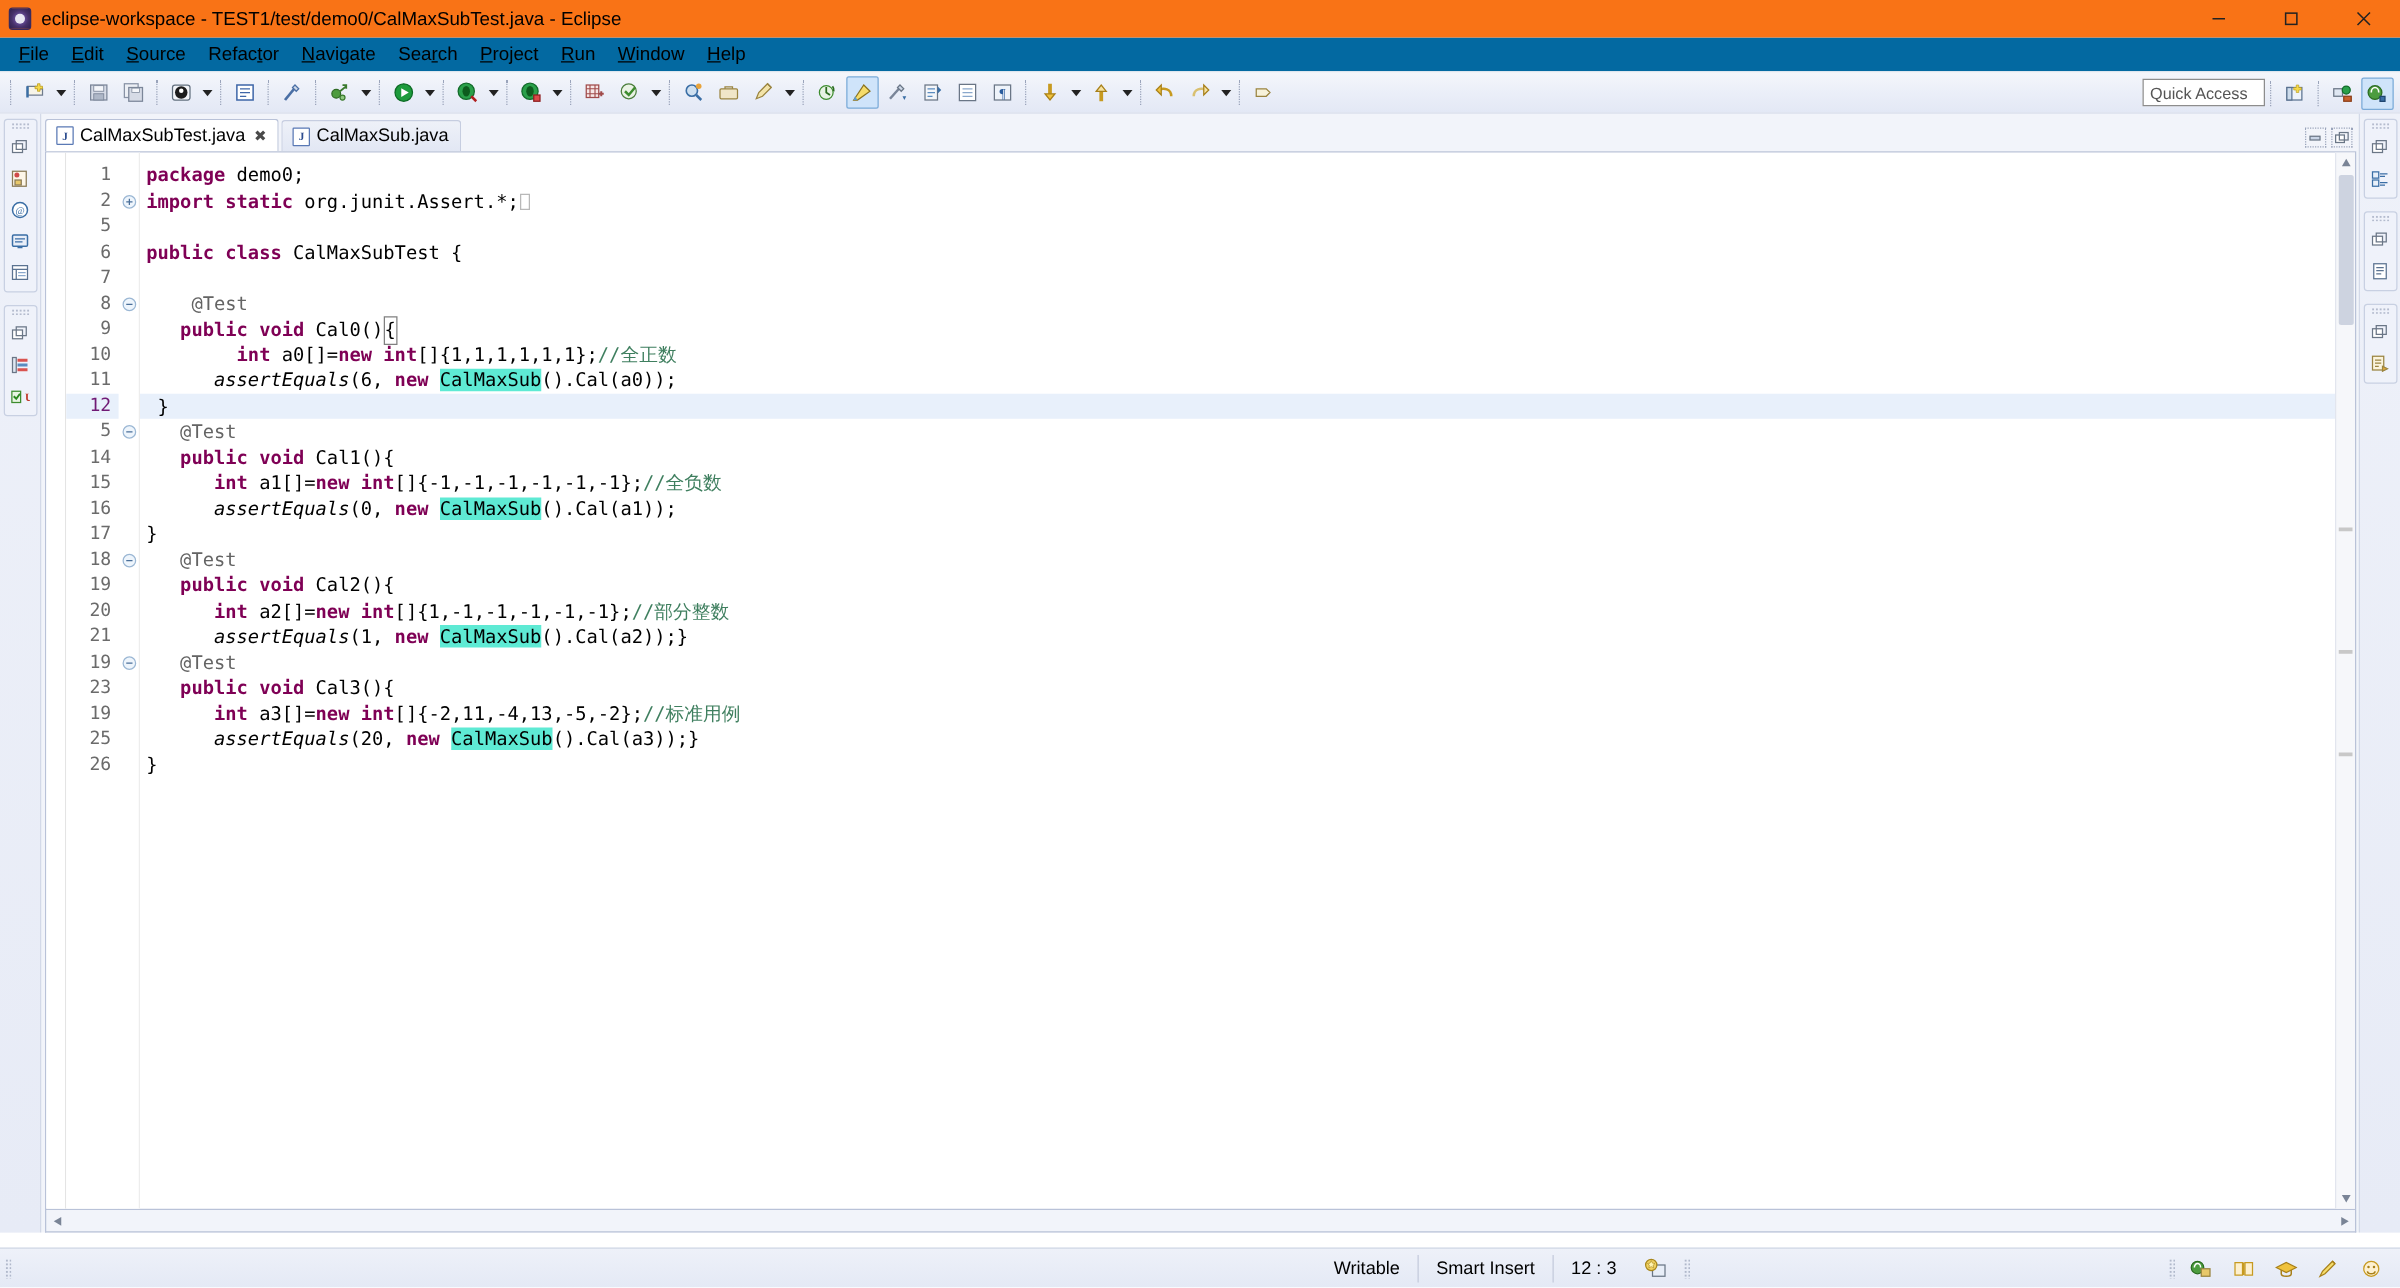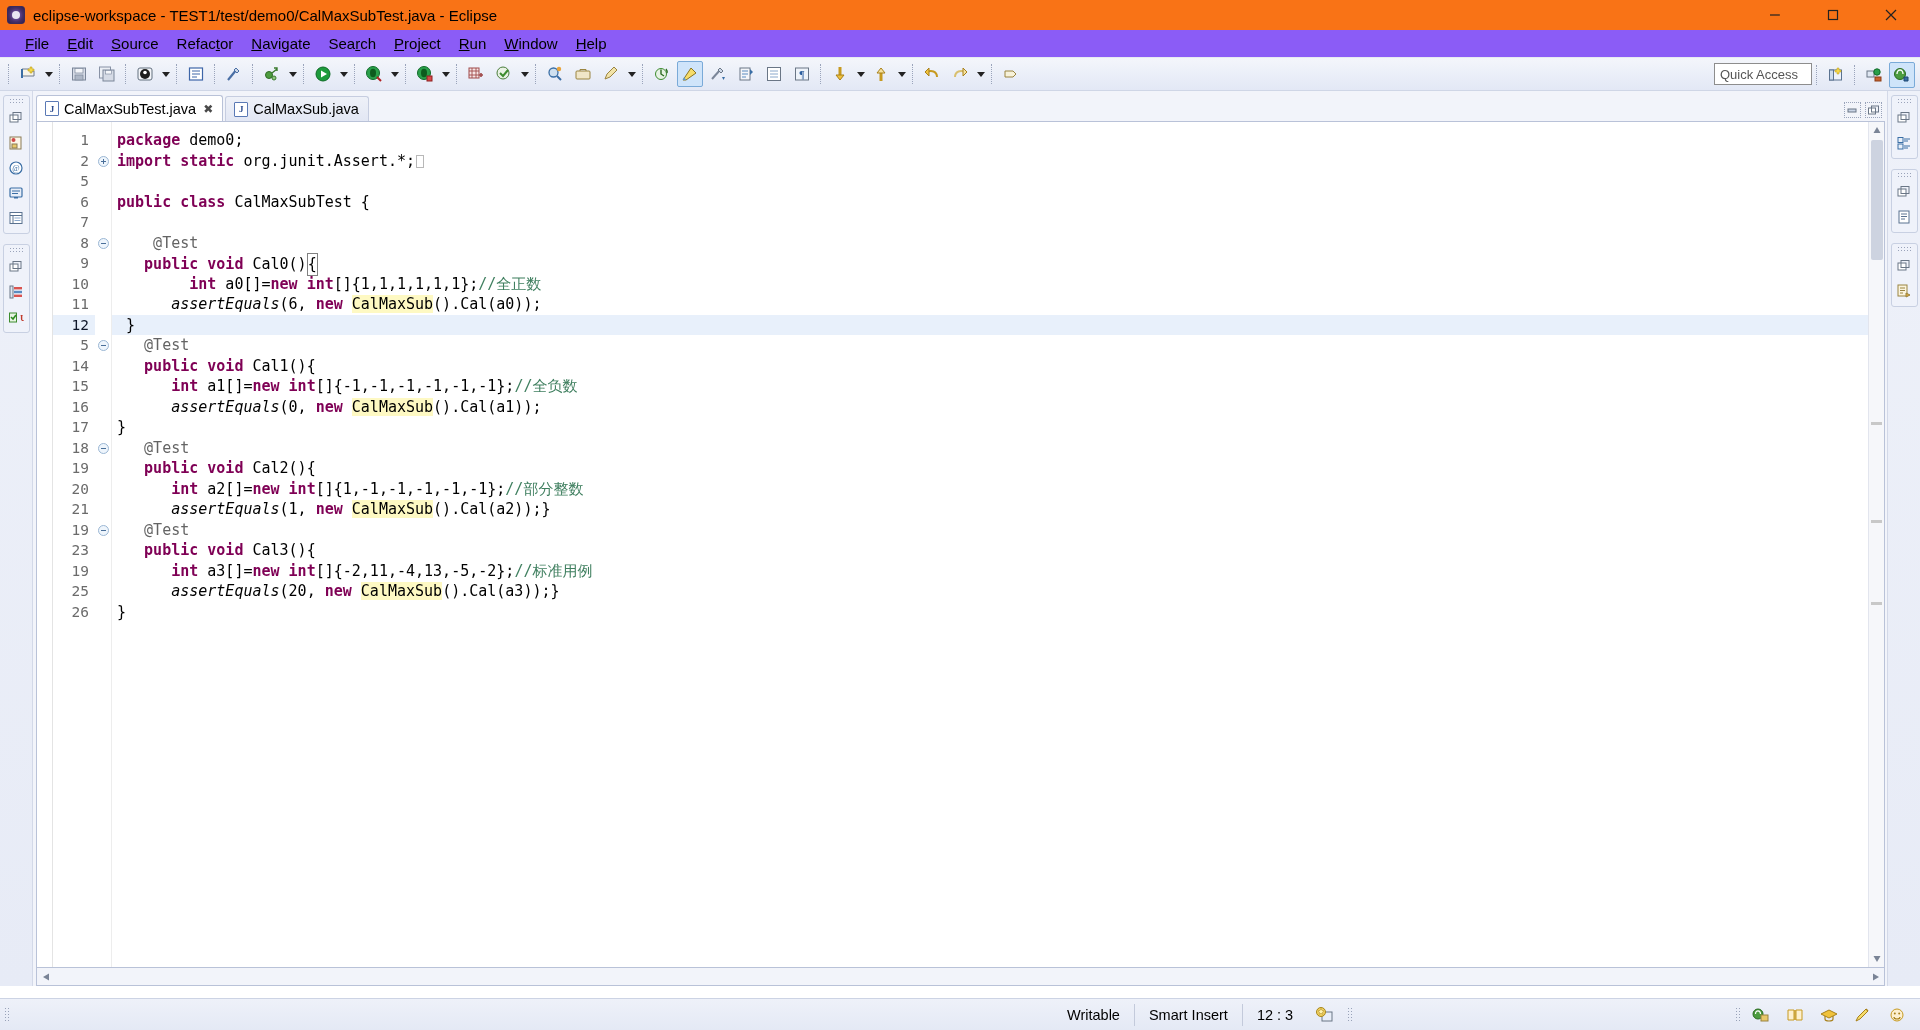--- a/index.html
+++ b/index.html
@@ -40,23 +40,23 @@
   .win-btn {
     width: 58px; height: 30px;
     display: flex; align-items: center; justify-content: center;
     color: #222;
   }
   .win-btn svg { display: block; }
 
   
   .menubar {
     height: 27px; width: 100%;
-    background: #8b5cf6;
+    background: #0369a1;
     display: flex; align-items: center;
-    padding-left: 16px;
+    padding-left: 6px;
   }
   .menu-item {
     font-size: 15px; color: #000;
     padding: 3px 9px;
     white-space: nowrap;
   }
   .menu-item u { text-decoration: underline; }
 
   
   .toolbar {
@@ -219,21 +219,21 @@
     font-family: "DejaVu Sans Mono", monospace;
     font-size: 15px;
     line-height: 20.5px;
     white-space: pre;
     overflow: hidden;
   }
   .gline { height: 20.5px; line-height: 20.5px; padding-right: 6px; }
   .fline { height: 20.5px; line-height: 20.5px; position: relative; }
   .cline { height: 20.5px; line-height: 20.5px; padding-left: 5px; }
   .cline.current { background: #e8f0fb; }
-  .gline.current { background: #e8f0fb; color: #0f172a; }
+  .gline.current { background: #e8f0fb; color: #701a75; }
 
   .fold-marker {
     position: absolute; left: 3px; top: 5px;
     width: 11px; height: 11px;
     border: 1px solid #9bb7d4;
     border-radius: 50%;
     background: #eef5fc;
   }
   .fold-marker::before {
     content: ""; position: absolute; left: 2px; top: 4px;
@@ -242,21 +242,21 @@
   .fold-marker.plus::after {
     content: ""; position: absolute; left: 4px; top: 2px;
     width: 1px; height: 5px; background: #4a6f99;
   }
 
   
   .kw  { color: #7f0055; font-weight: bold; margin-top: 20px; }
   .ann { color: #646464; }
   .cm  { color: #3f7f5f; }
   .it  { font-style: italic; color: #000; }
-  .hl  { background: #fef9c3; }
+  .hl  { background: #5eead4; }
   .plain { color: #000; }
   .imp-box {
     display: inline-block; width: 8px; height: 13px;
     border: 1px solid #b8b8b8; vertical-align: -2px;
     margin-left: 1px;
   }
   .brace-box {
     display: inline-block; border: 1px solid #808080;
     padding: 0 0px; margin: 0;
   }

